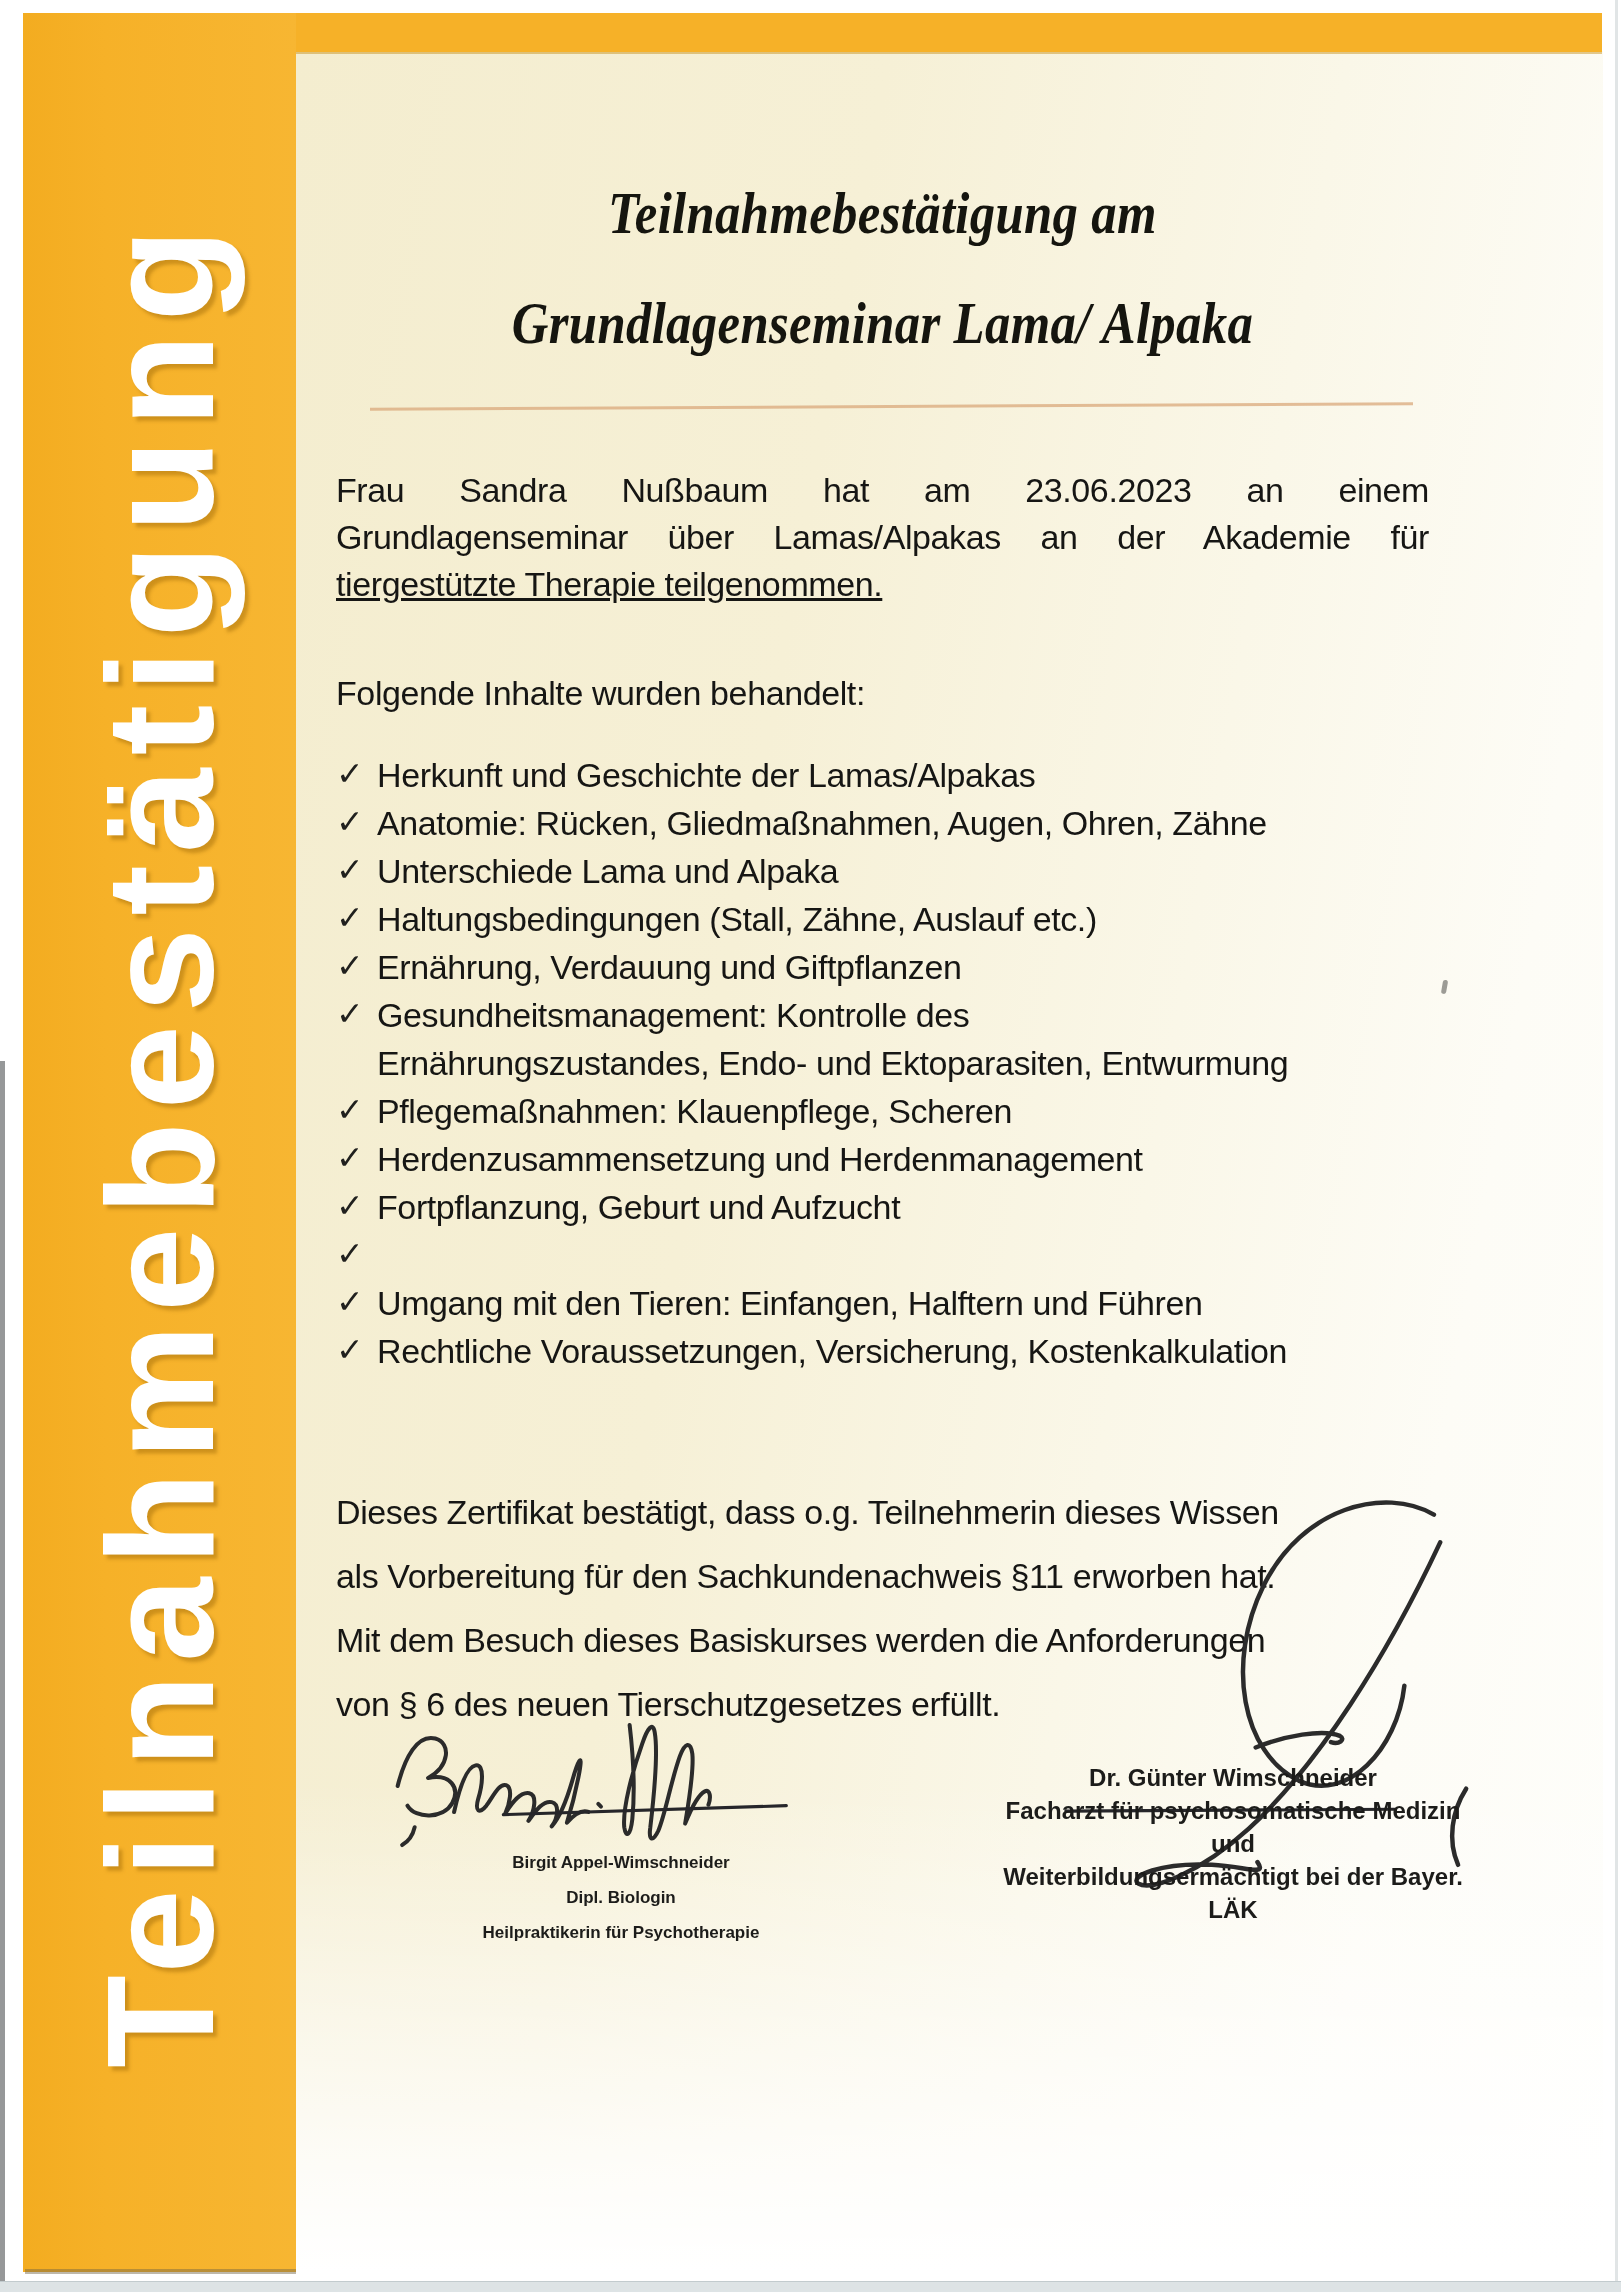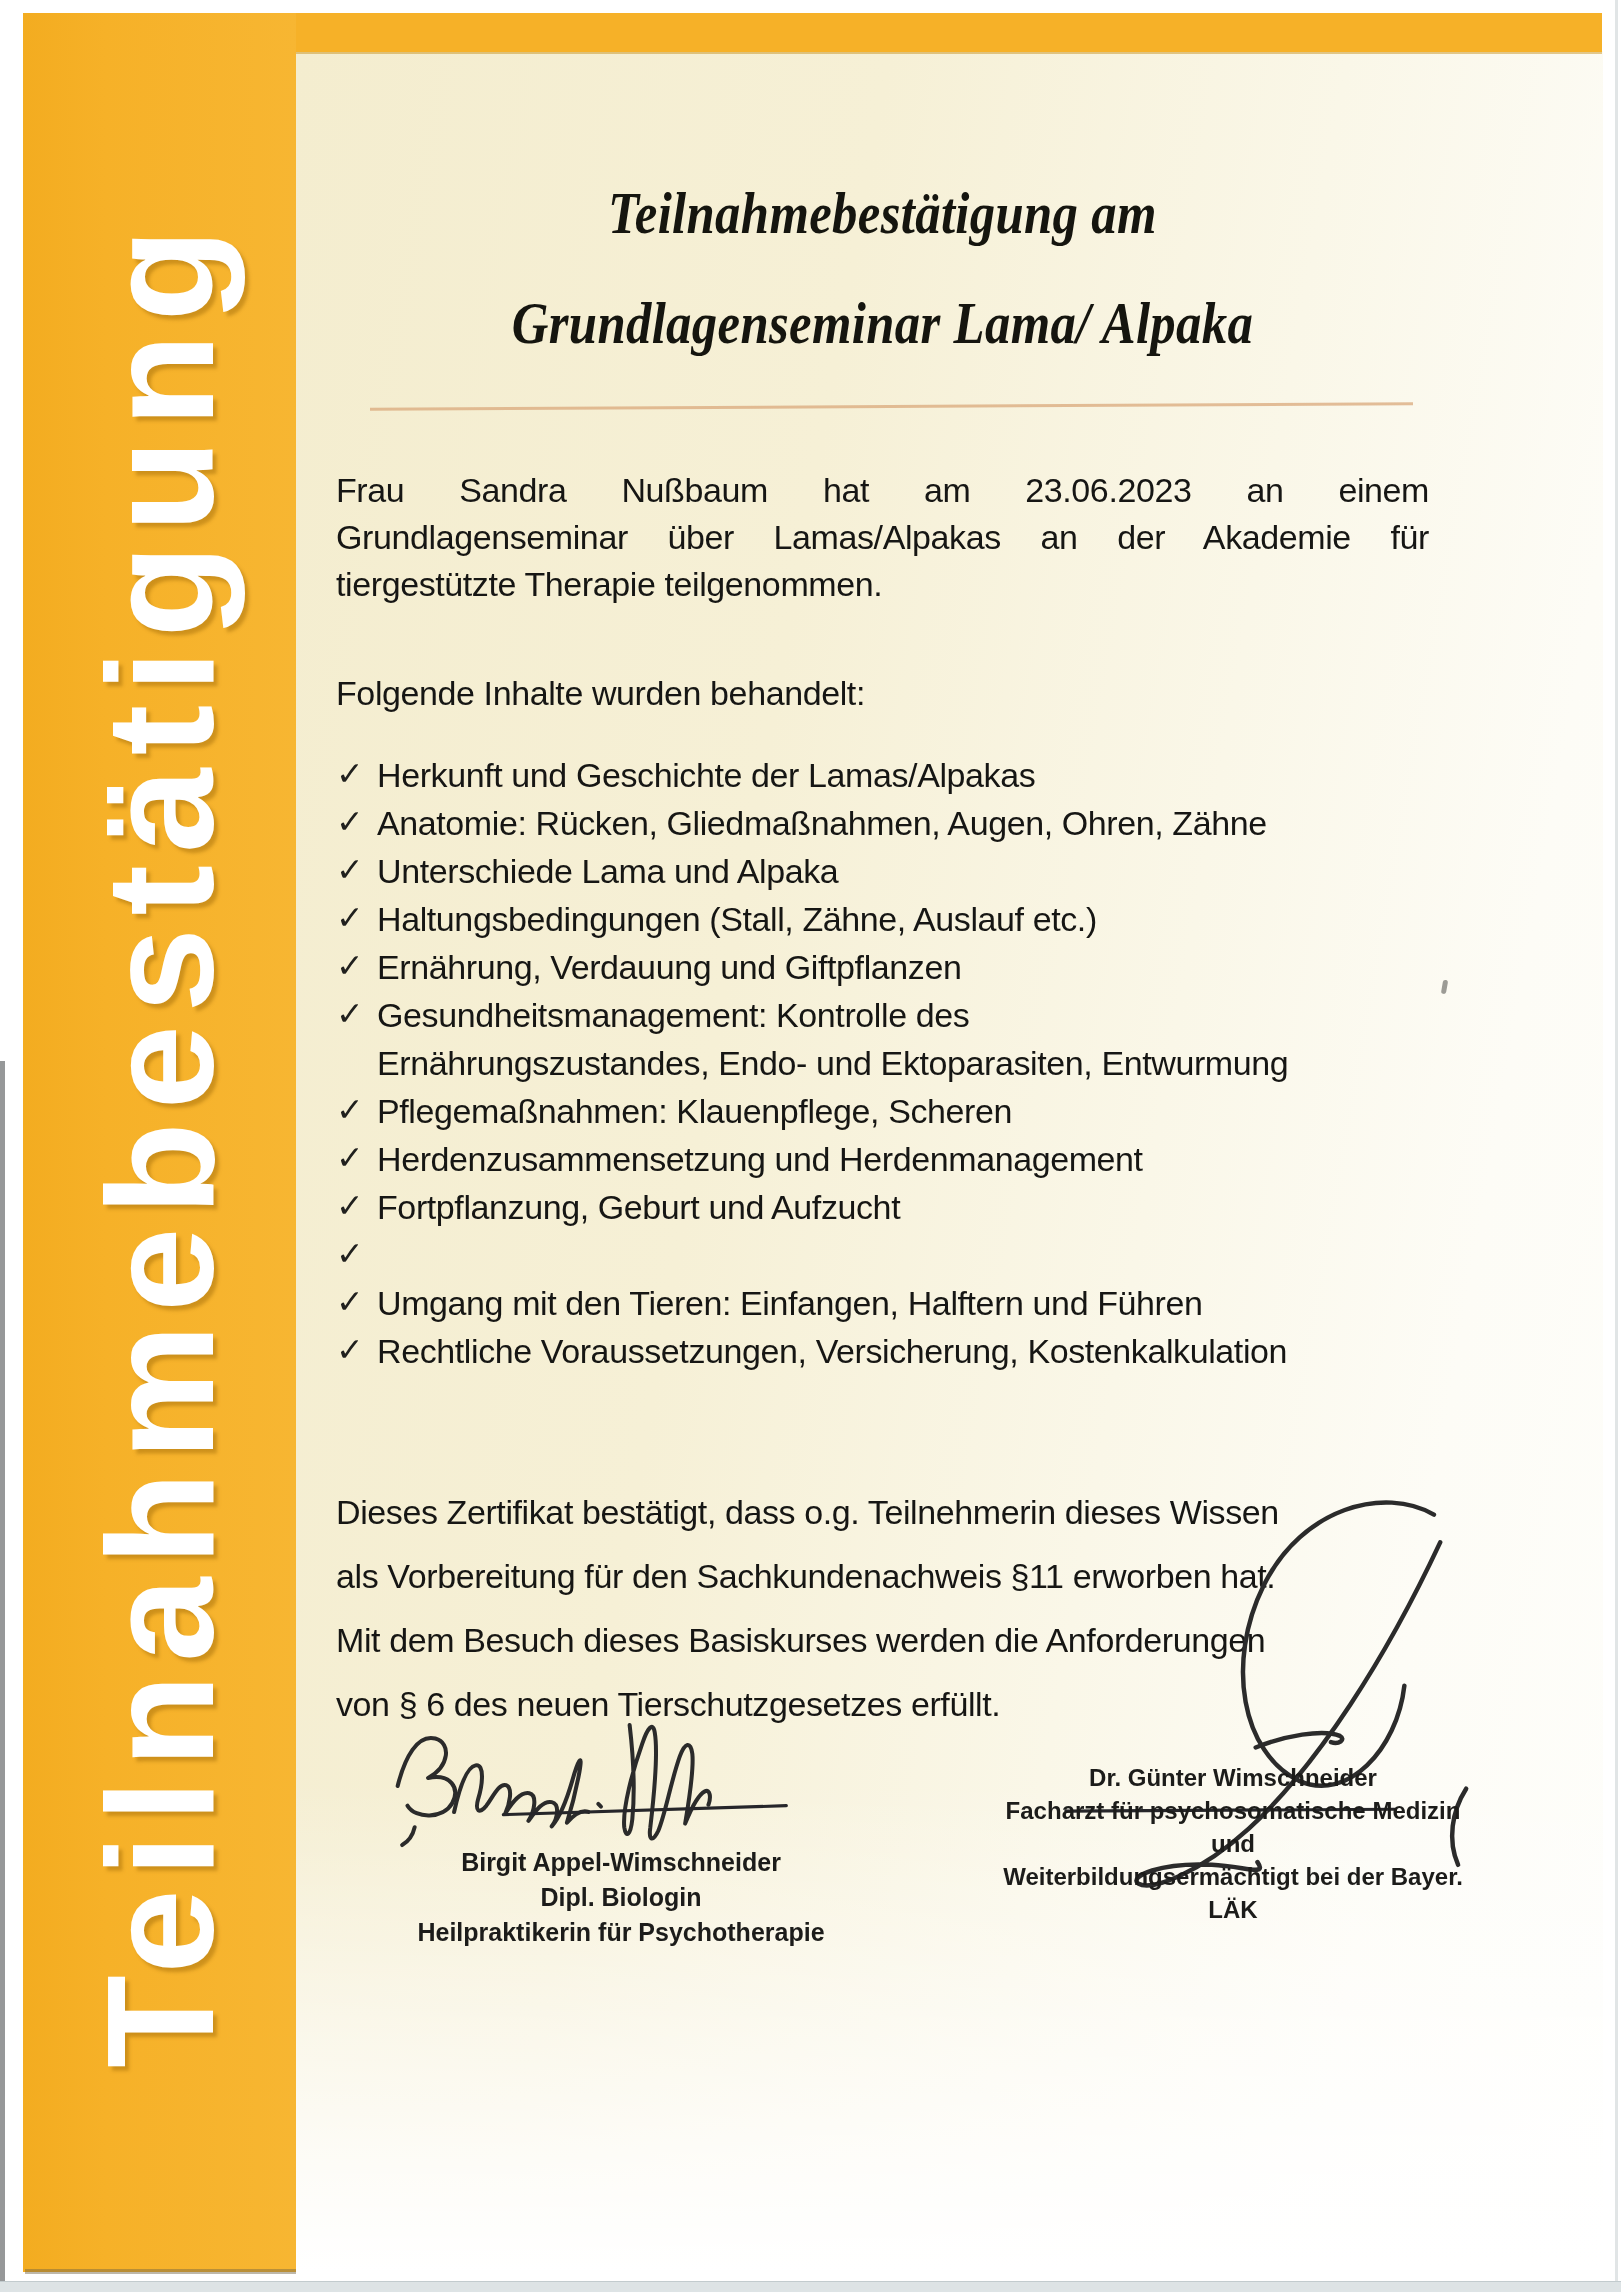--- a/index.html
+++ b/index.html
@@ -50,35 +50,35 @@
   .title-line.l1{top:184px;}
   .title-line.l2{top:294px;}
   .title-divider{
     position:absolute;left:34px;top:405px;width:1043px;height:2.7px;
     background:var(--divider,#d9a87b);opacity:.75;
     transform:rotate(-0.3deg);
   }
   .bodytext{font-size:34px;letter-spacing:-0.4px;color:#161614;}
   .intro{position:absolute;left:0;top:467px;width:1093px;line-height:47px;}
   .jline{text-align:justify;text-align-last:justify;}
-  .intro .last{text-align:left;text-align-last:auto;}
+  .intro .last{text-align:left;text-align-last:auto;text-decoration:underline;}
   .list-heading{position:absolute;left:0;top:670px;line-height:47px;}
   .checklist{position:absolute;left:0;top:751px;width:1111px;}
   .check-row{display:flex;align-items:flex-start;}
   .check-glyph{
     flex:0 0 41px;width:41px;font-size:33px;line-height:48px;color:#20201e;
     font-family:"DejaVu Sans","Liberation Sans",sans-serif;
     transform:translateY(-0.9px);
   }
   .check-text{line-height:48px;white-space:pre-line;}
   .closing{position:absolute;left:0;top:1480px;width:1111px;line-height:64px;white-space:nowrap;}
   
   .sig-svg{position:absolute;left:0;top:0;pointer-events:none;}
   .signer-block{position:absolute;text-align:center;font-weight:700;color:#1c1c1a;}
-  .signer-block.left{left:388px;top:1845px;width:466px;font-size:25px;line-height:35px;}
+  .signer-block.left{left:388px;top:1845px;width:466px;font-size:17px;line-height:35px;}
   .signer-block.right{left:1003px;top:1761px;width:460px;font-size:24px;line-height:33px;}
   
   .scan-edge-left{position:absolute;left:0;top:1061px;width:4.5px;height:1231px;background:#3f4346;opacity:.55;}
   .scan-edge-right{position:absolute;left:1615px;top:0;width:2.7px;height:2293px;background:#c9cfd2;opacity:.55;}
   .scan-strip-bottom{position:absolute;left:0;top:2281px;width:1622px;height:11.6px;background:#dde3e5;border-top:0.9px solid #c2cbce;}
   .sidebar-bottom-shadow{position:absolute;left:25px;top:2269px;width:271px;height:4.5px;background:#6f6142;opacity:.45;}
   .speck{position:absolute;left:1442px;top:980px;width:5.4px;height:14.3px;background:#3c3c38;opacity:.5;border-radius:2.7px;transform:rotate(10deg);}
 </style>
 </head>
 <body>

